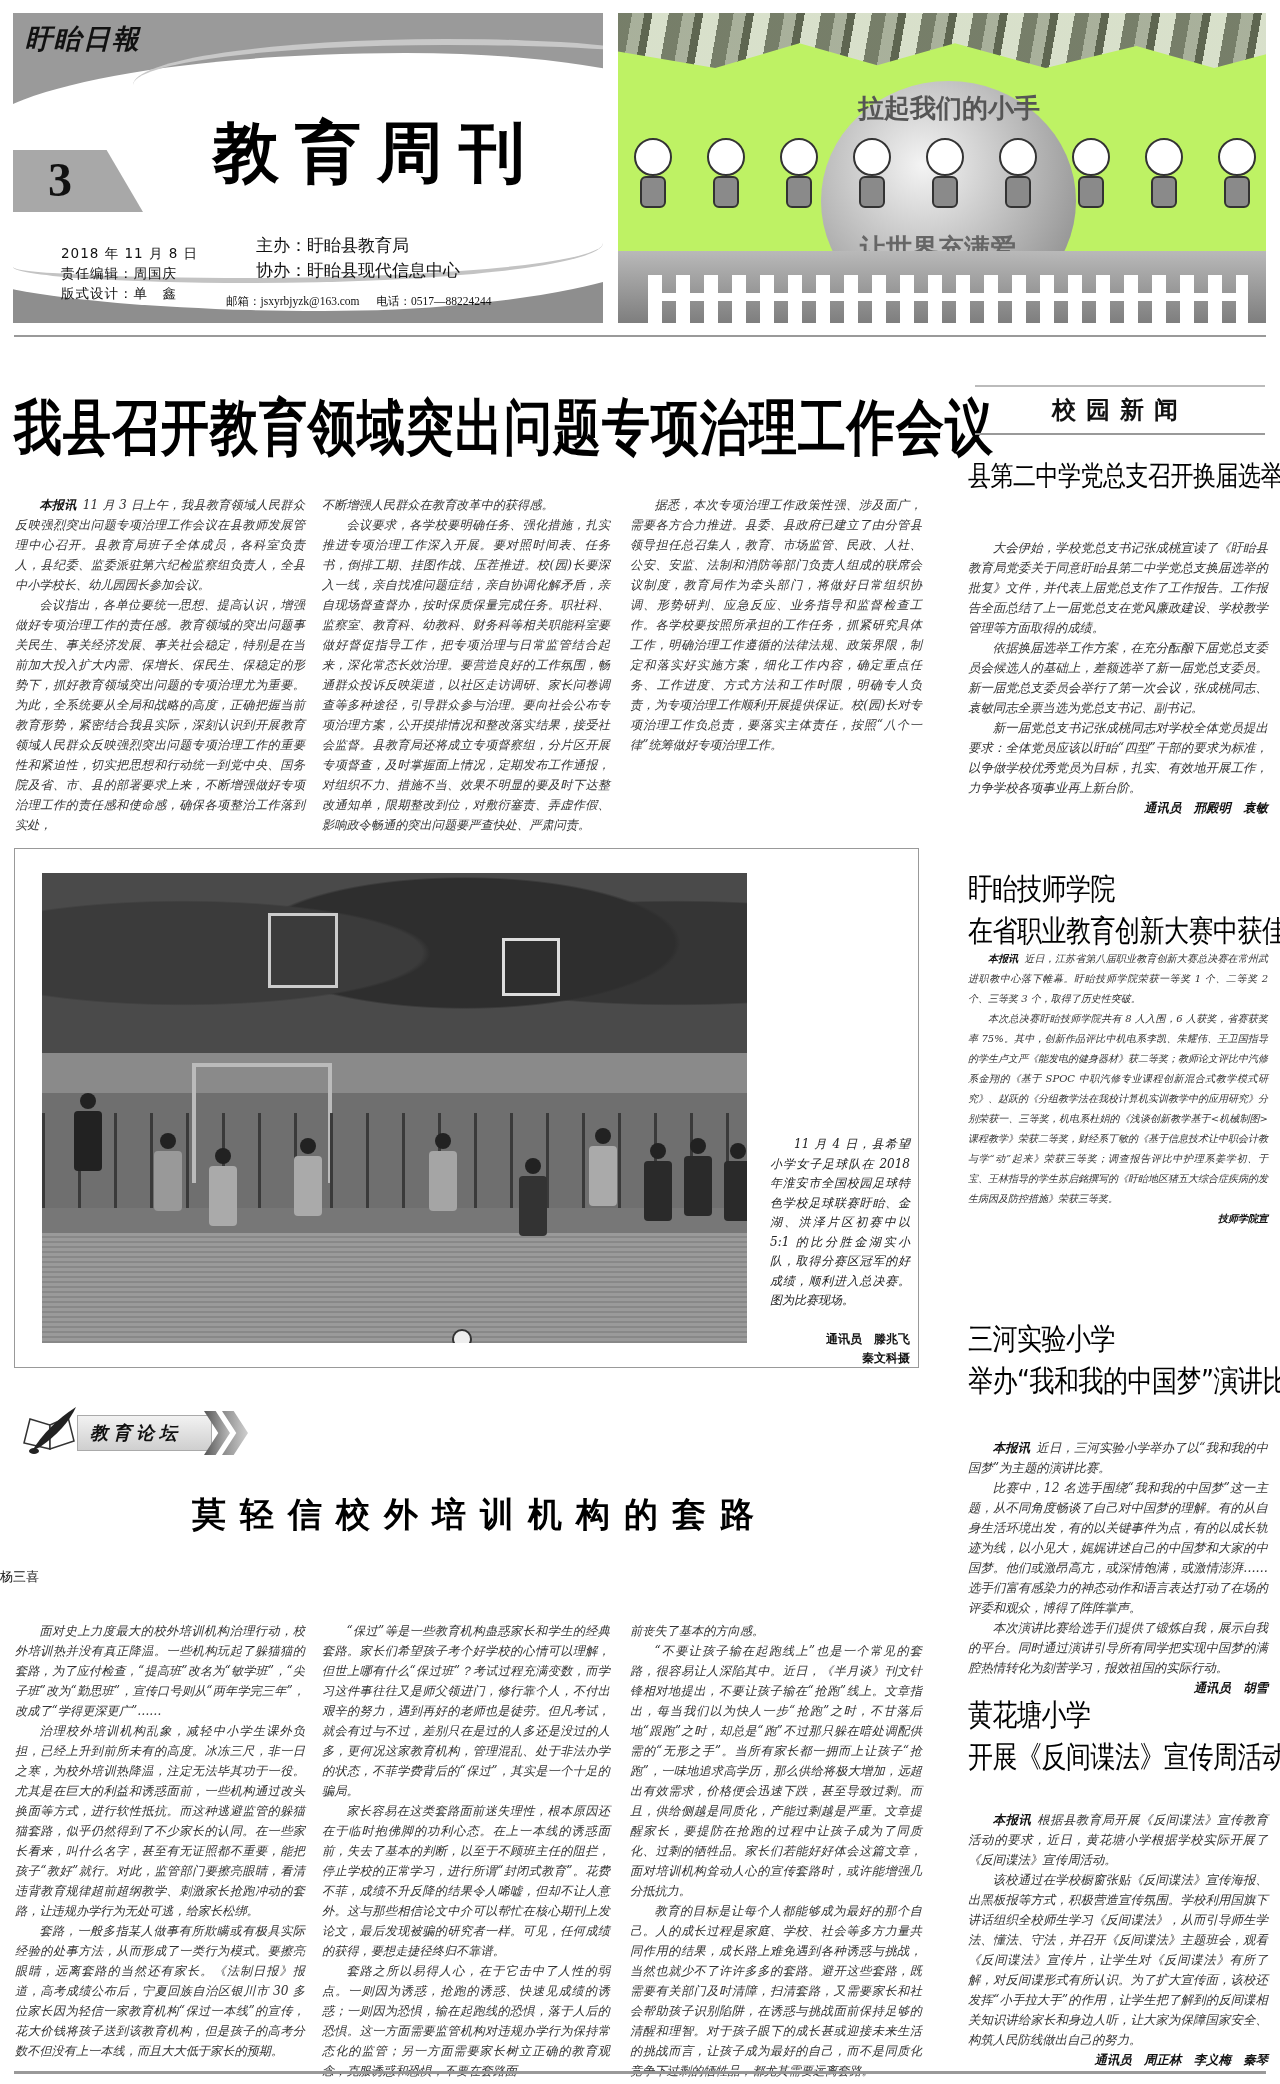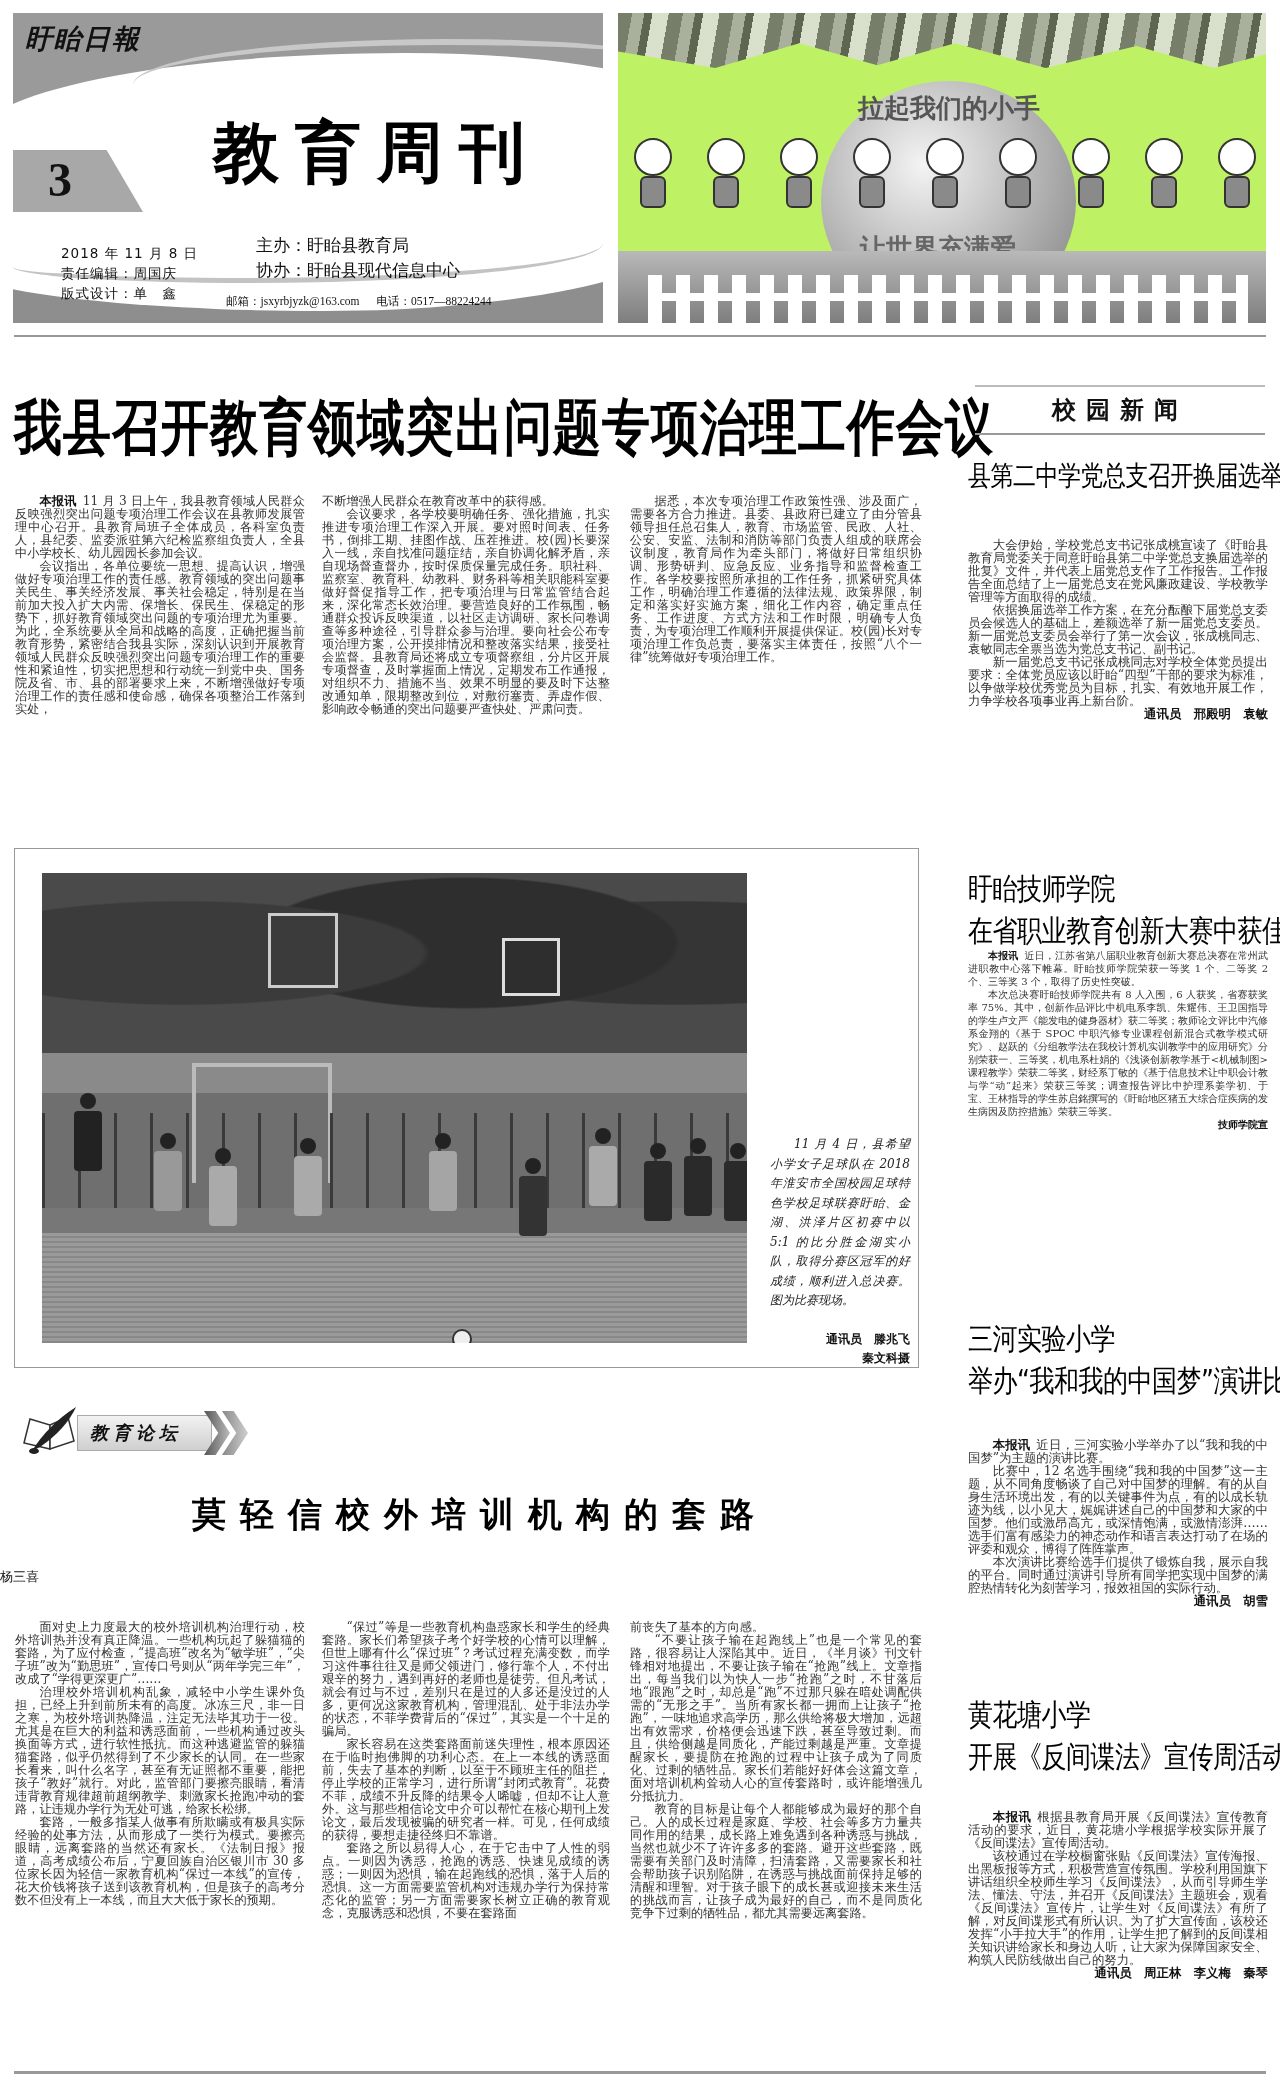--- a/index.html
+++ b/index.html
@@ -38,21 +38,21 @@
   .bn-fence { position: absolute; left: 30px; top: 262px; width: 600px; height: 48px; background: repeating-linear-gradient(90deg, #fff 0 14px, transparent 14px 28px); }
   .bn-fence-rail { position: absolute; left: 30px; top: 280px; width: 600px; height: 8px; background: #fff; }
 
   
   .rule { position: absolute; height: 3px; background: #888; }
 
   
   .lead-title { position: absolute; left: 14px; top: 388px; width: 920px; font-family: "DejaVu Sans", sans-serif; font-size: 48px; font-weight: bold; color: #000; letter-spacing: 1px; transform: scaleY(1.25); transform-origin: left top; white-space: nowrap; }
 
   
-  .col { position: absolute; font-family: "DejaVu Serif", serif; font-size: 12.2px; line-height: 13px; color: #333; text-align: justify; }
+  .col { position: absolute; font-family: "DejaVu Serif", serif; font-size: 12.2px; line-height: 20px; color: #333; text-align: justify; font-style: italic; }
   .col p { text-indent: 2em; }
   .col .lead { font-family: "DejaVu Sans", sans-serif; font-weight: bold; color: #111; margin-right: 6px; }
   .col .sig { text-align: right; font-family: "DejaVu Sans", sans-serif; font-weight: bold; color: #111; text-indent: 0; }
   .col .sig-inline { font-family: "DejaVu Sans", sans-serif; font-weight: bold; color: #111; }
 
   
   .section-head { position: absolute; left: 975px; top: 385px; width: 290px; height: 50px; border-top: 2px solid #bbb; border-bottom: 2px solid #999; text-align: center; font-family: "DejaVu Serif", serif; font-size: 24px; font-weight: bold; letter-spacing: 10px; line-height: 46px; color: #111; }
   .rr-title { position: absolute; left: 968px; font-family: "DejaVu Sans", sans-serif; font-size: 23px; color: #000; line-height: 35px; letter-spacing: -0.5px; white-space: nowrap; transform: scaleY(1.2); transform-origin: left top; }
   .rr-title.big { font-size: 25px; }
 

